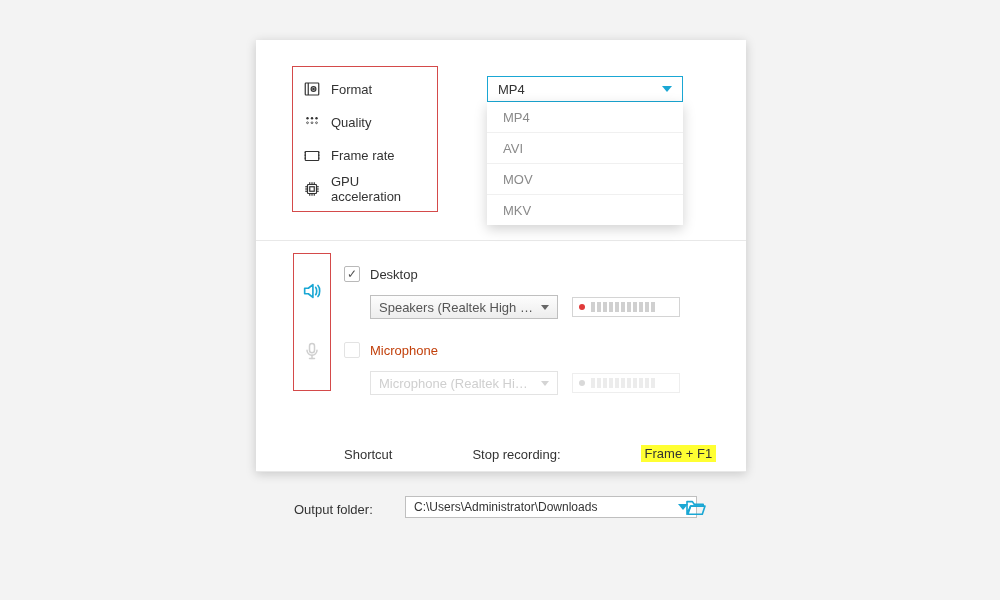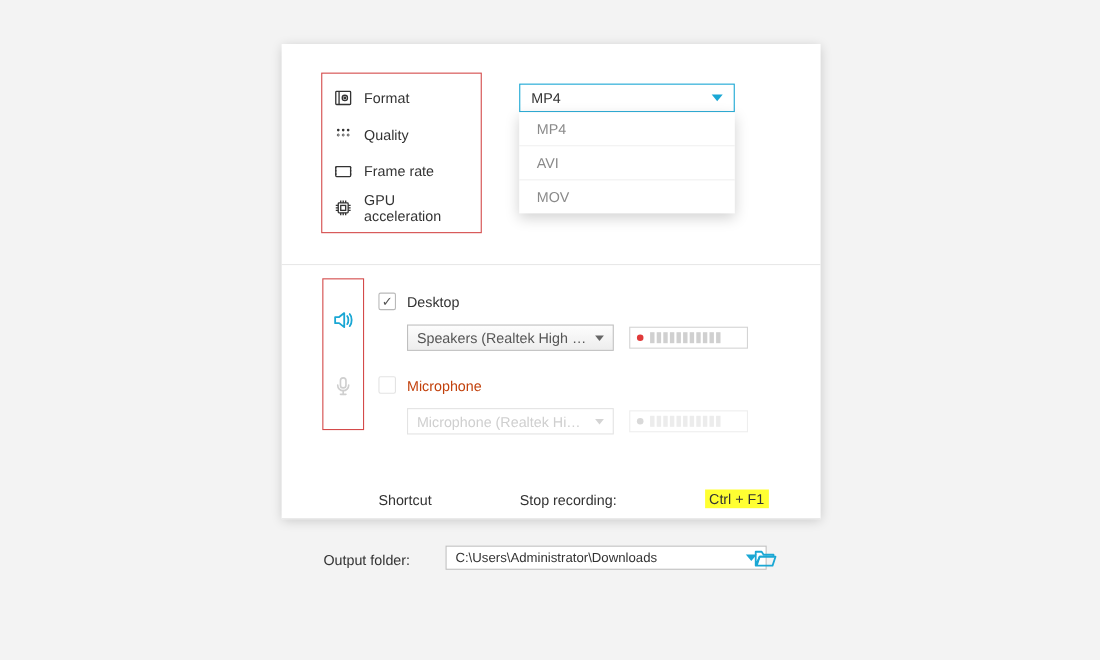--- a/index.html
+++ b/index.html
@@ -59,21 +59,21 @@
     height: 18px;
     display: inline-flex;
     align-items: center;
     justify-content: center;
     color: #333;
   }
 
   
   .format-dd {
     position: absolute;
-    left: 216px;
+    left: 231px;
     top: 36px;
     width: 196px;
   }
   .dd-head {
     height: 26px;
     border: 1.5px solid #1aa7d4;
     box-sizing: border-box;
     display: flex;
     align-items: center;
     padding: 0 10px;
@@ -361,20 +361,21 @@
 
     <div class="format-dd">
       <div class="dd-head">
         <span>MP4</span>
         <span class="caret"></span>
       </div>
       <div class="dd-list">
         <div class="dd-item">MP4</div>
         <div class="dd-item">AVI</div>
         <div class="dd-item">MOV</div>
+        <div class="dd-item">MKV</div>
       </div>
     </div>
 
   </div>
 
   <div class="audio-section">
 
     <div class="audio-icons">
       <span class="speaker-icon">
         <svg width="22" height="22" viewBox="0 0 24 24" fill="none" stroke="currentColor" stroke-width="1.8" stroke-linecap="round">
@@ -447,21 +448,21 @@
               <span></span>
               <span></span>
           </span>
         </div>
       </div>
     </div>
 
     <div class="shortcut-line">
       <span>Shortcut</span>
       <span class="sc-label2">Stop recording:</span>
-      <span class="sc-key">Ctrl + F1</span>
+      <span class="sc-key">Frame + F1</span>
     </div>
 
   </div>
 
   <div class="output-section">
     <span class="out-label">Output folder:</span>
     <div class="out-field">
       <span class="txt">C:\Users\Administrator\Downloads</span>
       <span class="sel-caret"></span>
     </div>

